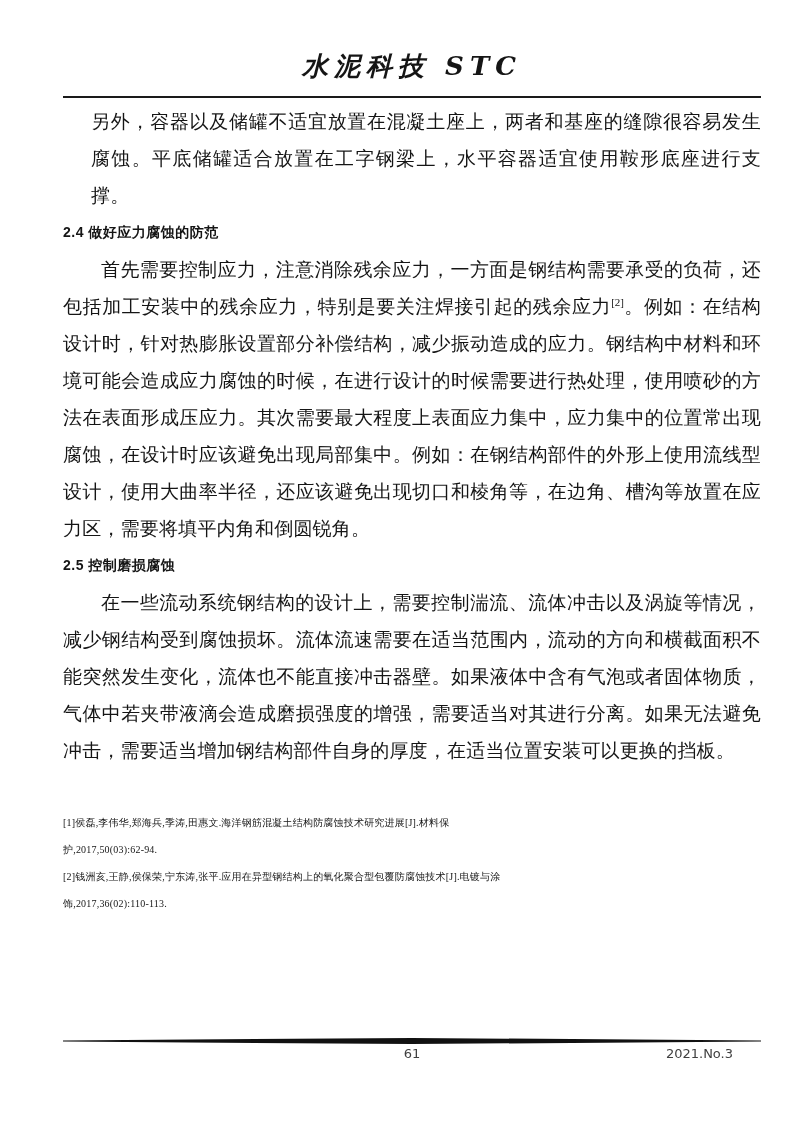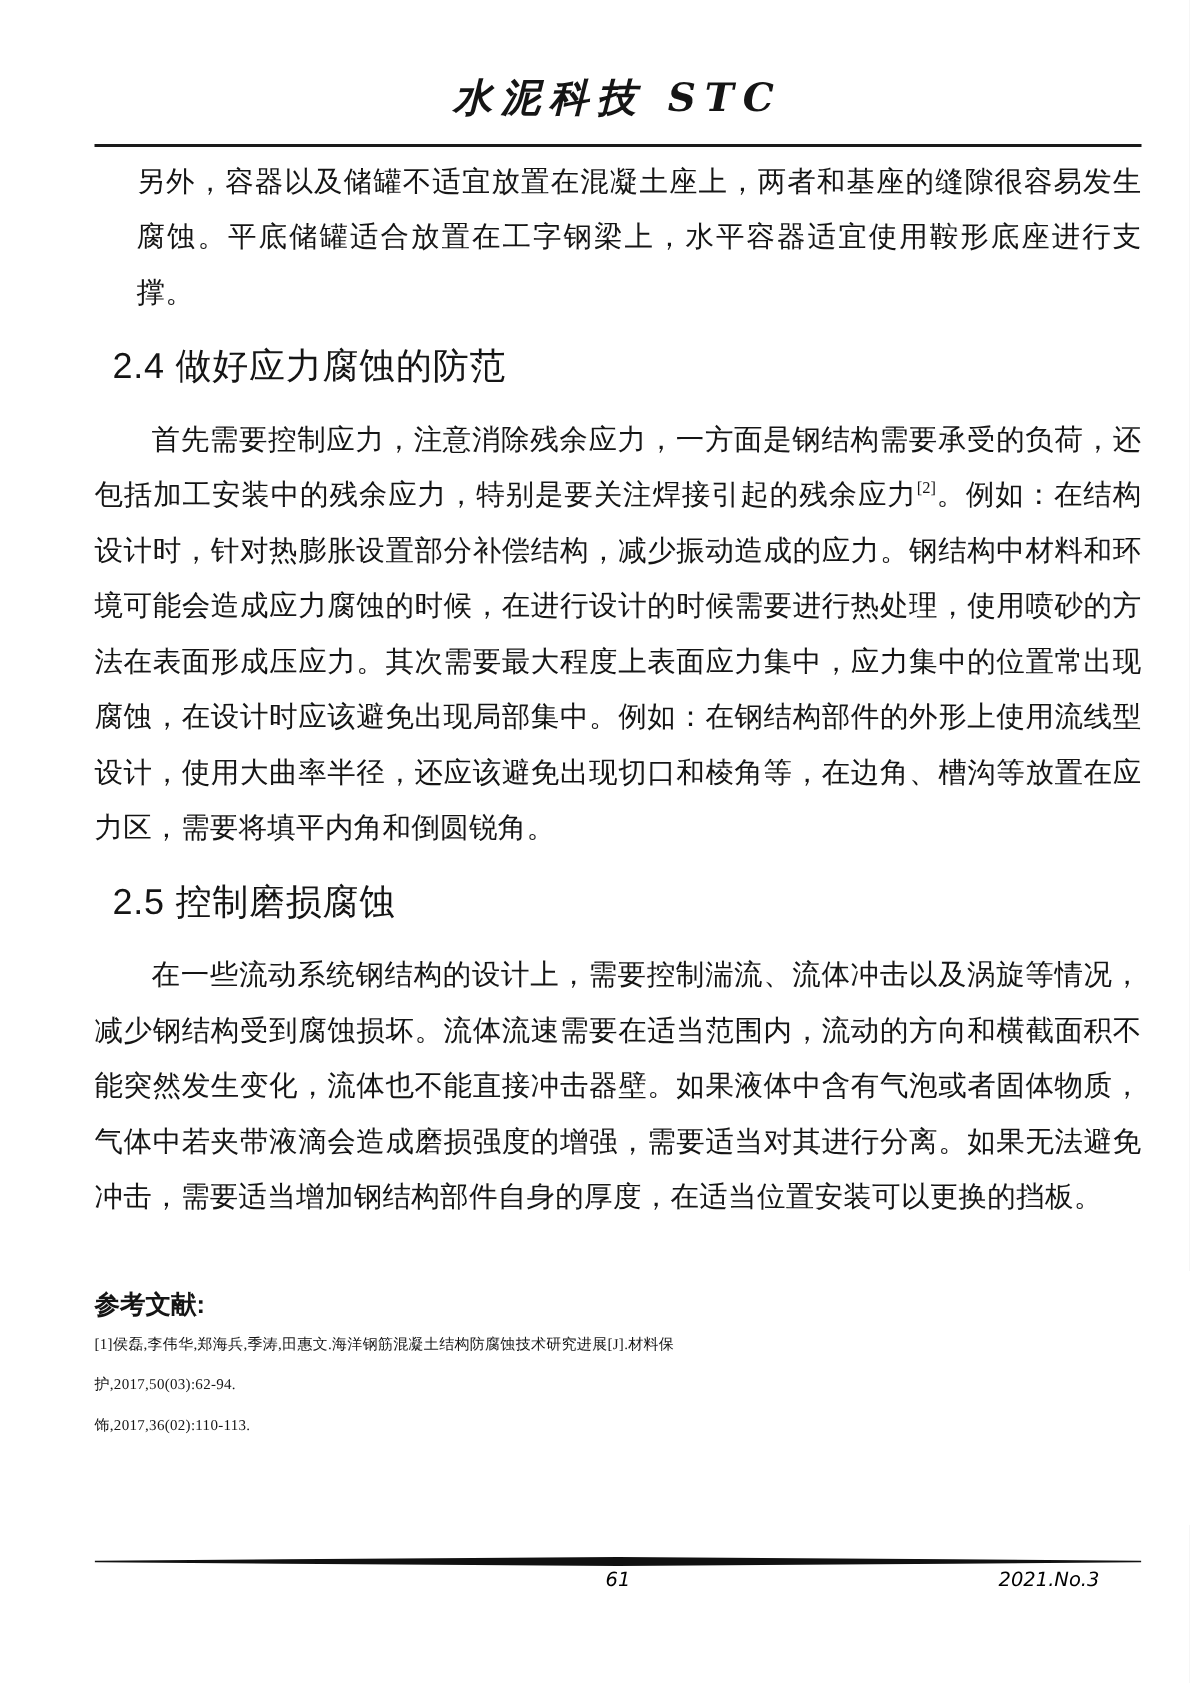--- a/index.html
+++ b/index.html
@@ -52,24 +52,24 @@
   }
   .first-para { margin-top: 5px; margin-left: 28px; }
   .indent { text-indent: 2em; }
   .sup-ref {
     font-size: 11px;
     vertical-align: super;
     line-height: 0;
     letter-spacing: 0;
   }
   h2.section-heading {
-    margin: 12px;
-    font-size: 24px;
+    margin: 0;
+    font-size: 14px;
     line-height: 37px;
-    font-weight: normal;
+    font-weight: bold;
     font-family: "Liberation Sans", "DejaVu Sans", sans-serif;
     letter-spacing: 0.5px;
   }
   h1.section-heading {
     margin: 0;
     font-size: 22px;
     line-height: 40px;
     font-weight: bold;
     font-family: "Liberation Sans", "DejaVu Sans", sans-serif;
     letter-spacing: 0.5px;
@@ -102,22 +102,21 @@
     clip-path: polygon(0% 42%, 18% 24%, 50% 0%, 82% 24%, 100% 42%,
                        100% 58%, 82% 76%, 50% 100%, 18% 76%, 0% 58%);
   }
   .footer-row {
     position: relative;
     margin-top: 1px;
     height: 18px;
     font-family: "DejaVu Sans", "Liberation Sans", sans-serif;
     font-size: 13px;
     line-height: 18px;
-    color: #000000;
-    font-style: italic;
+    color: #404040;
   }
   .footer-page-number {
     position: absolute;
     left: 0; right: 0;
     text-align: center;
   }
   .footer-issue {
     position: absolute;
     right: 28px;
     top: 0;
@@ -138,28 +137,28 @@
 
     <p class="bodytext indent"><span>首先需要控制应力，注意消除残余应力，一方面是钢结构需要承受的负荷，还包括加工安装中的残余应力，特别是要关注焊接引起的残余应力</span><sup class="sup-ref">[2]</sup><span>。例如：在结构设计时，针对热膨胀设置部分补偿结构，减少振动造成的应力。钢结构中材料和环境可能会造成应力腐蚀的时候，在进行设计的时候需要进行热处理，使用喷砂的方法在表面形成压应力。其次需要最大程度上表面应力集中，应力集中的位置常出现腐蚀，在设计时应该避免出现局部集中。例如：在钢结构部件的外形上使用流线型设计，使用大曲率半径，还应该避免出现切口和棱角等，在边角、槽沟等放置在应力区，需要将填平内角和倒圆锐角。</span></p>
 
     <h2 class="section-heading">2.5 控制磨损腐蚀</h2>
 
     <p class="bodytext indent">在一些流动系统钢结构的设计上，需要控制湍流、流体冲击以及涡旋等情况，减少钢结构受到腐蚀损坏。流体流速需要在适当范围内，流动的方向和横截面积不能突然发生变化，流体也不能直接冲击器壁。如果液体中含有气泡或者固体物质，气体中若夹带液滴会造成磨损强度的增强，需要适当对其进行分离。如果无法避免冲击，需要适当增加钢结构部件自身的厚度，在适当位置安装可以更换的挡板。</p>
 
 
 
     <div class="references">
-      <div class="references-label">参考文献:</div>
 
       <div>
         <div class="reference-line">[1]侯磊,李伟华,郑海兵,季涛,田惠文.海洋钢筋混凝土结构防腐蚀技术研究进展[J].材料保</div>
         <div class="reference-line">护,2017,50(03):62-94.</div>
       </div>
 
       <div>
+        <div class="reference-line">[2]钱洲亥,王静,侯保荣,宁东涛,张平.应用在异型钢结构上的氧化聚合型包覆防腐蚀技术[J].电镀与涂</div>
         <div class="reference-line">饰,2017,36(02):110-113.</div>
       </div>
     </div>
 
   </div>
 
   <div class="footer">
     <div class="footer-rule"></div>
     <div class="footer-row">
       <span class="footer-page-number">61</span>

